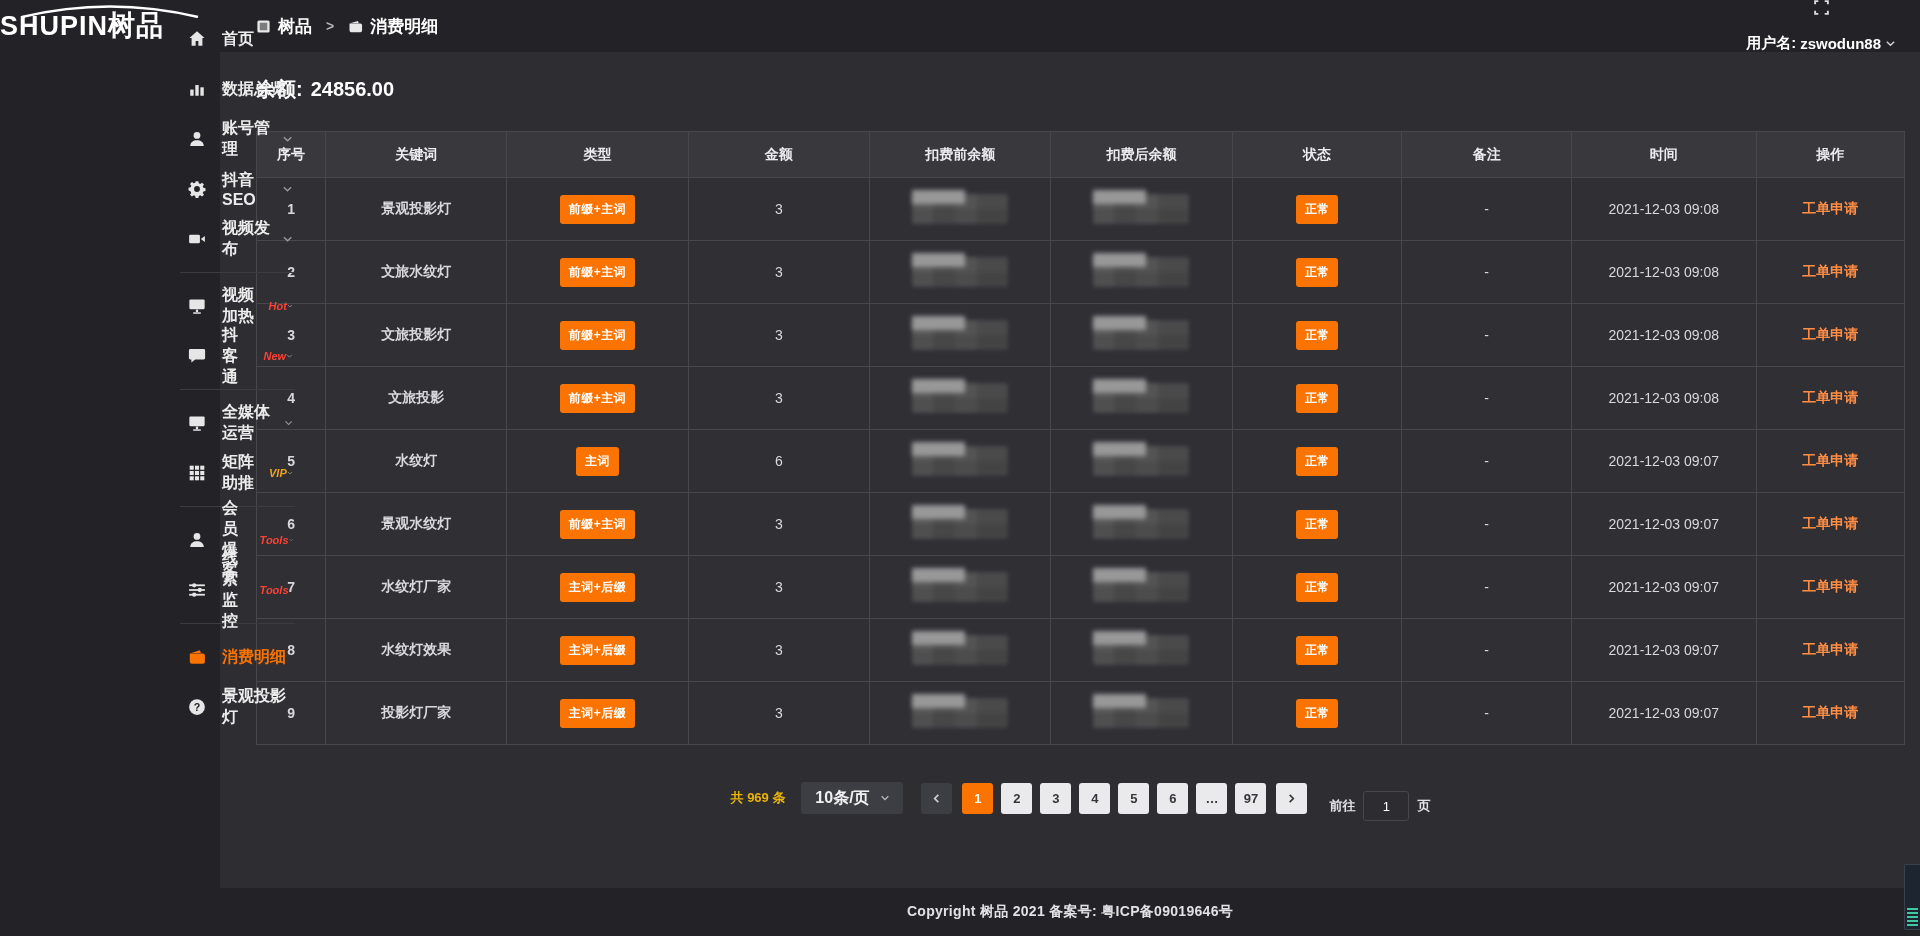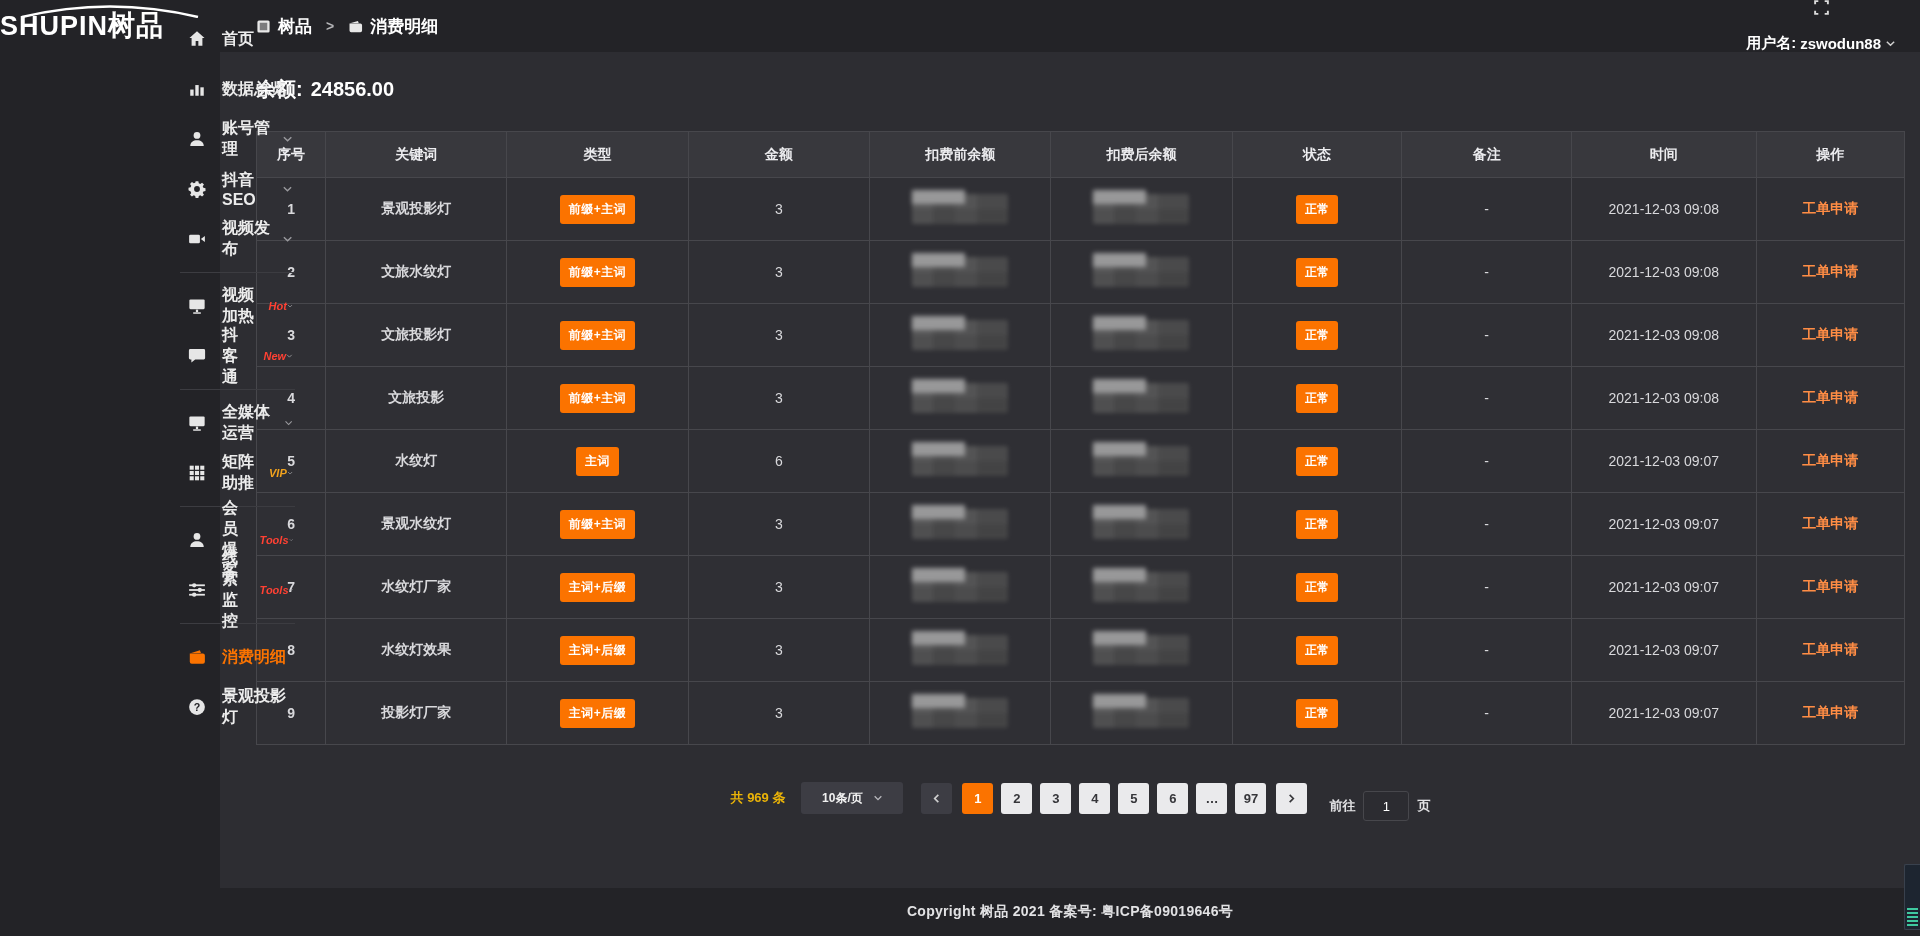--- a/index.html
+++ b/index.html
@@ -74,21 +74,21 @@
       linear-gradient(#999 0 50%,#8a8a8a 0);
     background-blend-mode:multiply;
     position:relative;
   }
   .blur-block::before{ content:""; position:absolute; left:0; top:-4px; width:55%; height:14px; background:#b3b3b3; filter:blur(1px); }
   .action-link { color:#ff8d45; font-size:14px; font-weight:600; cursor:pointer; }
   
   .pagination { margin-top:30px; display:flex; align-items:center; justify-content:center; gap:10px; }
   .pg-total { font-size:13px; color:#eab308; font-weight:600; margin-right:6px; }
   .pg-size {
-    background:#3d3d44; color:#f0f0f0; font-size:12px; font-weight:600;
+    background:#3d3d44; color:#f0f0f0; font-size:16px; font-weight:600;
     height:32px; width:102px; border-radius:3px; display:flex; align-items:center; justify-content:center; gap:10px; cursor:pointer;
   }
   .pg-size .s-chev { width:10px; height:10px; color:#b8b8bc; }
   .pg-btn {
     min-width:31px; height:31px; border-radius:3px; display:flex; align-items:center; justify-content:center;
     font-size:13px; font-weight:700; cursor:pointer; user-select:none;
   }
   .pg-btn.num { background:#eaeaec; color:#36363a; }
   .pg-btn.num.active { background:#fb7300; color:#fff; }
   .pg-btn.nav-prev { background:#3d3d44; color:#cfcfcf; margin-left:8px; }

